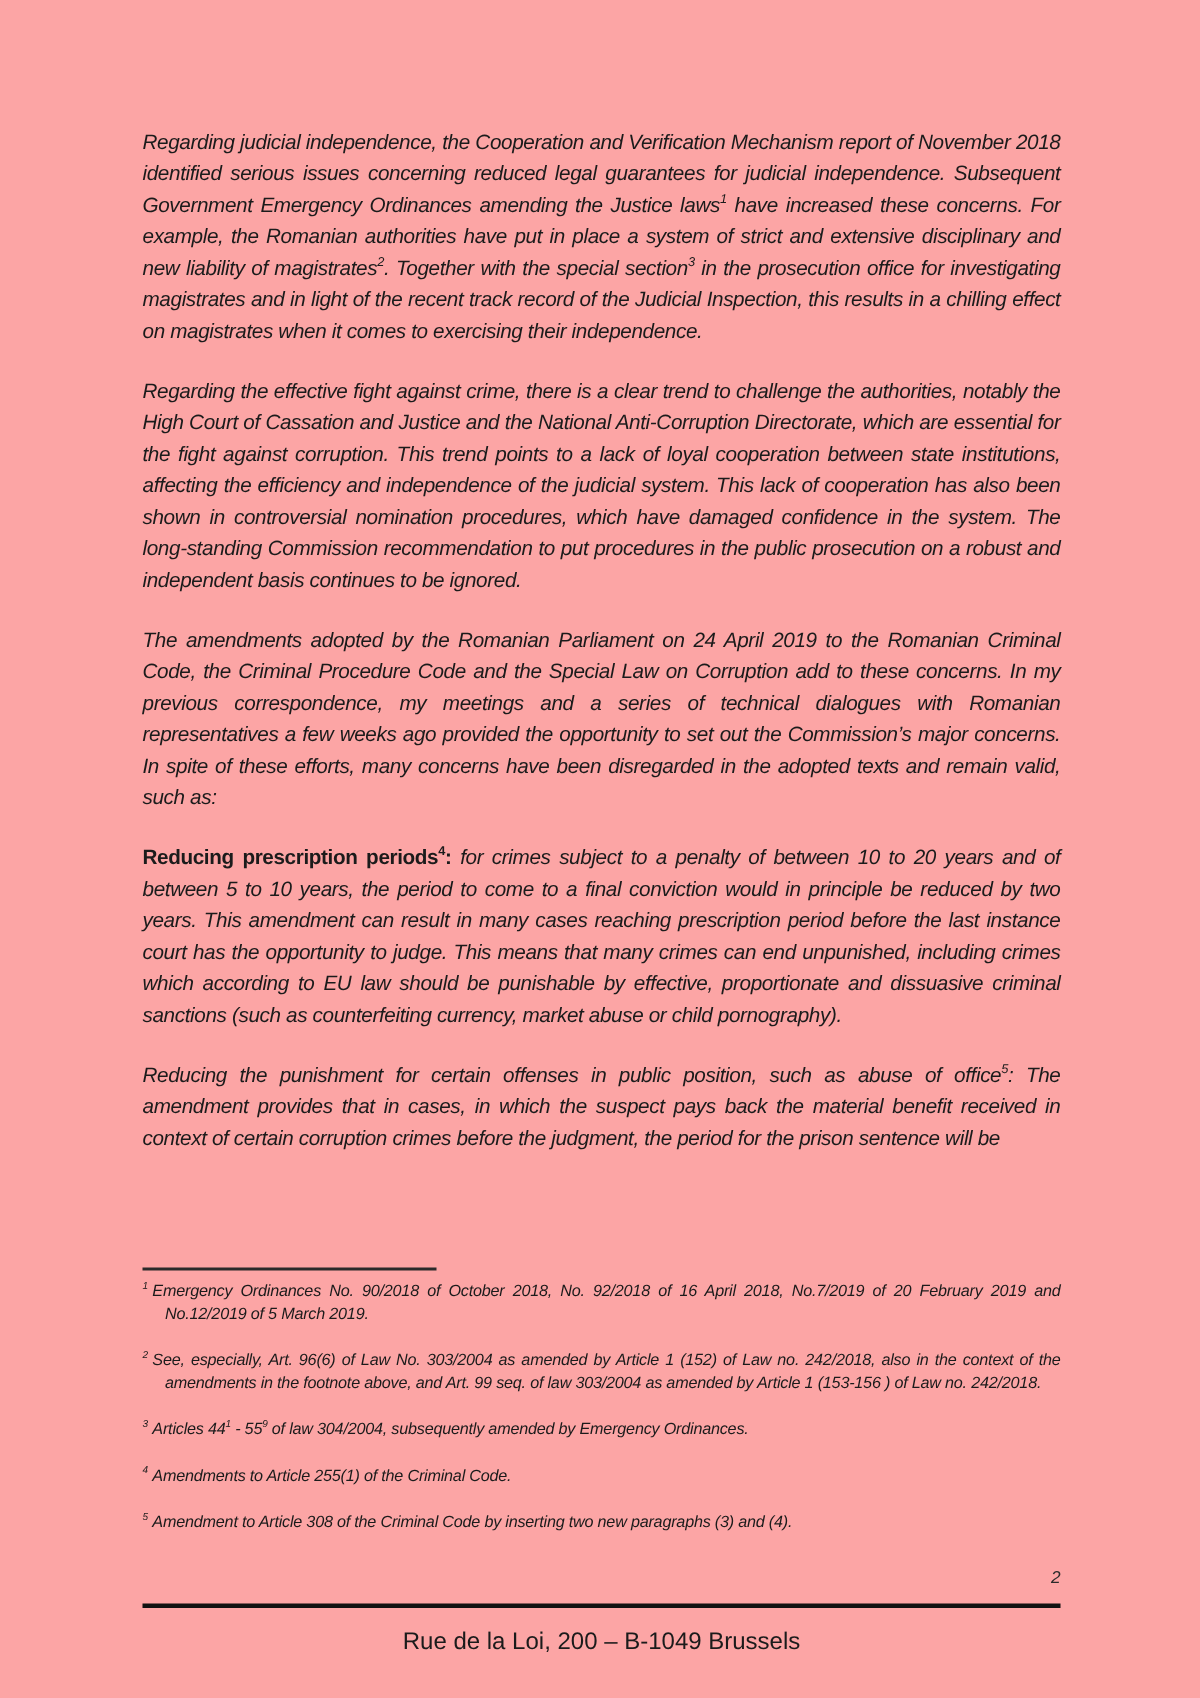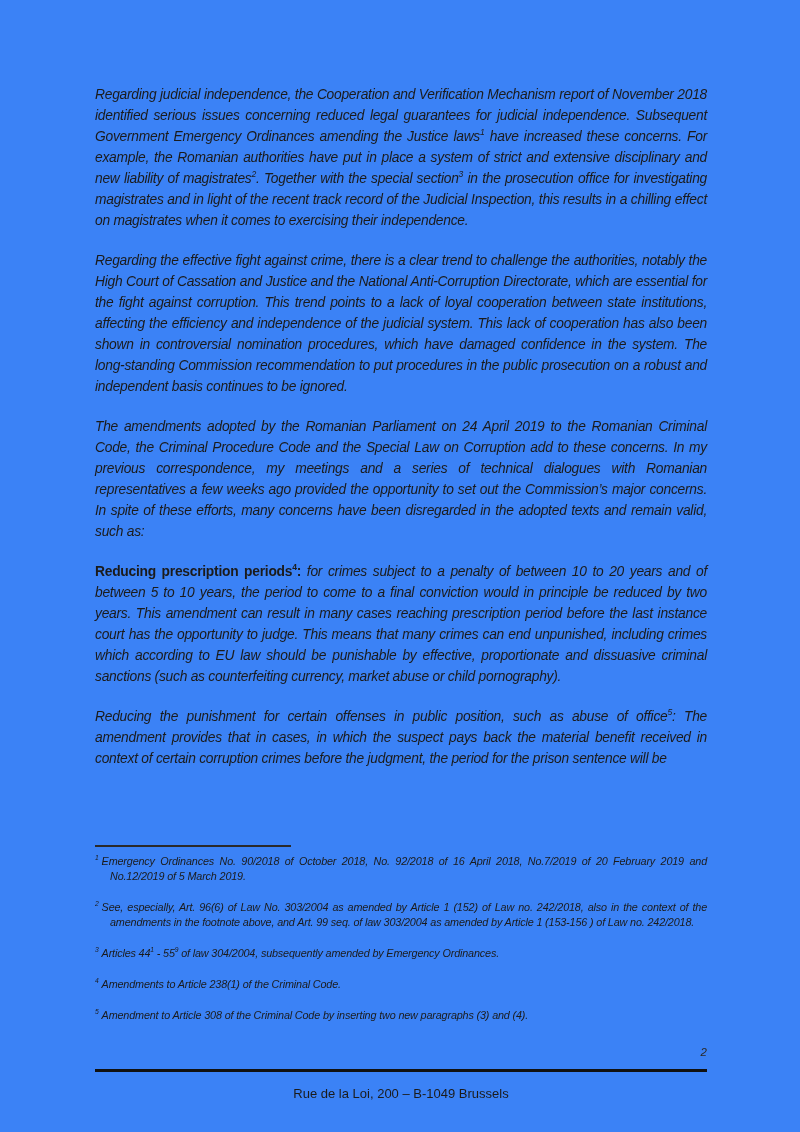--- a/index.html
+++ b/index.html
@@ -2,21 +2,21 @@
 <html><head>
 <meta charset="utf-8">
 <style>
   html, body { margin: 0; padding: 0; background: #ffffff; }
   body {
     width: 800px; height: 1132px; position: relative;
     font-family: "Liberation Sans", sans-serif;
     color: #1b1b1b;
     -webkit-font-smoothing: antialiased;
   }
-  .page { position: absolute; inset: 0; background: #3b82f6; overflow: hidden; }
+  .page { position: absolute; inset: 0; background: #fca5a5; overflow: hidden; }
 
   .body-text {
     position: absolute; left: 95px; top: 84px; width: 612px;
   }
   .para {
     font-style: italic;
     font-size: 13.8px; line-height: 21px;
     letter-spacing: -0.25px;
     text-align: justify;
     margin: 0 0 19px 0;
@@ -48,21 +48,21 @@
     text-align: right;
     font-style: italic; font-size: 11.5px; color: #2a2a2a;
   }
   .footer-rule {
     position: absolute; top: 1069px; left: 95px; width: 612px; height: 3px;
     background: #111111;
   }
   .footer-address {
     position: absolute; top: 1086px; left: 95px; width: 612px;
     text-align: center;
-    font-style: normal; font-size: 13px; color: #1b1b1b;
+    font-style: normal; font-size: 16px; color: #1b1b1b;
   }
 </style>
 </head>
 <body>
 
 <div class="page">
 
   <div class="body-text">
       <div class="para"><span>Regarding judicial independence, the Cooperation and Verification Mechanism report of November 2018 identified serious issues concerning reduced legal guarantees for judicial independence. Subsequent Government Emergency Ordinances amending the Justice laws</span><sup>1</sup><span> have increased these concerns. For example, the Romanian authorities have put in place a system of strict and extensive disciplinary and new liability of magistrates</span><sup>2</sup><span>. Together with the special section</span><sup>3</sup><span> in the prosecution office for investigating magistrates and in light of the recent track record of the Judicial Inspection, this results in a chilling effect on magistrates when it comes to exercising their independence.</span></div>
       <div class="para"><span>Regarding the effective fight against crime, there is a clear trend to challenge the authorities, notably the High Court of Cassation and Justice and the National Anti-Corruption Directorate, which are essential for the fight against corruption. This trend points to a lack of loyal cooperation between state institutions, affecting the efficiency and independence of the judicial system. This lack of cooperation has also been shown in controversial nomination procedures, which have damaged confidence in the system. The long-standing Commission recommendation to put procedures in the public prosecution on a robust and independent basis continues to be ignored.</span></div>
@@ -70,21 +70,21 @@
       <div class="para"><span class="roman">Reducing prescription periods</span><sup class="roman">4</sup><span class="roman">:</span><span> for crimes subject to a penalty of between 10 to 20 years and of between 5 to 10 years, the period to come to a final conviction would in principle be reduced by two years. This amendment can result in many cases reaching prescription period before the last instance court has the opportunity to judge. This means that many crimes can end unpunished, including crimes which according to EU law should be punishable by effective, proportionate and dissuasive criminal sanctions (such as counterfeiting currency, market abuse or child pornography).</span></div>
       <div class="para"><span>Reducing the punishment for certain offenses in public position, such as abuse of office</span><sup>5</sup><span>: The amendment provides that in cases, in which the suspect pays back the material benefit received in context of certain corruption crimes before the judgment, the period for the prison sentence will be</span></div>
     </div>
 
   <div class="footnotes">
     <div class="footnote-separator"></div>
     <div id="footnote-list">
         <div class="footnote"><sup class="fn-num">1</sup><span>Emergency Ordinances No. 90/2018 of October 2018, No. 92/2018 of 16 April 2018, No.7/2019 of 20 February 2019 and No.12/2019 of 5  March 2019.</span></div>
         <div class="footnote"><sup class="fn-num">2</sup><span>See, especially, Art. 96(6) of Law No. 303/2004 as amended by Article 1 (152) of Law no. 242/2018, also in the context of the amendments in the footnote above, and Art. 99 seq. of law 303/2004 as amended by Article 1 (153-156 ) of Law no. 242/2018.</span></div>
         <div class="footnote"><sup class="fn-num">3</sup><span>Articles 44</span><sup>1</sup><span> - 55</span><sup>9</sup><span> of law 304/2004, subsequently amended by Emergency Ordinances.</span></div>
-        <div class="footnote"><sup class="fn-num">4</sup><span>Amendments to Article 238(1) of the Criminal Code.</span></div>
+        <div class="footnote"><sup class="fn-num">4</sup><span>Amendments to Article 255(1) of the Criminal Code.</span></div>
         <div class="footnote"><sup class="fn-num">5</sup><span>Amendment to Article 308 of the Criminal Code by inserting two new paragraphs (3) and (4).</span></div>
       </div>
   </div>
 
   <div class="page-number">2</div>
   <div class="footer-rule"></div>
   <div class="footer-address">Rue de la Loi, 200 – B-1049 Brussels</div>
 
 </div>
 

